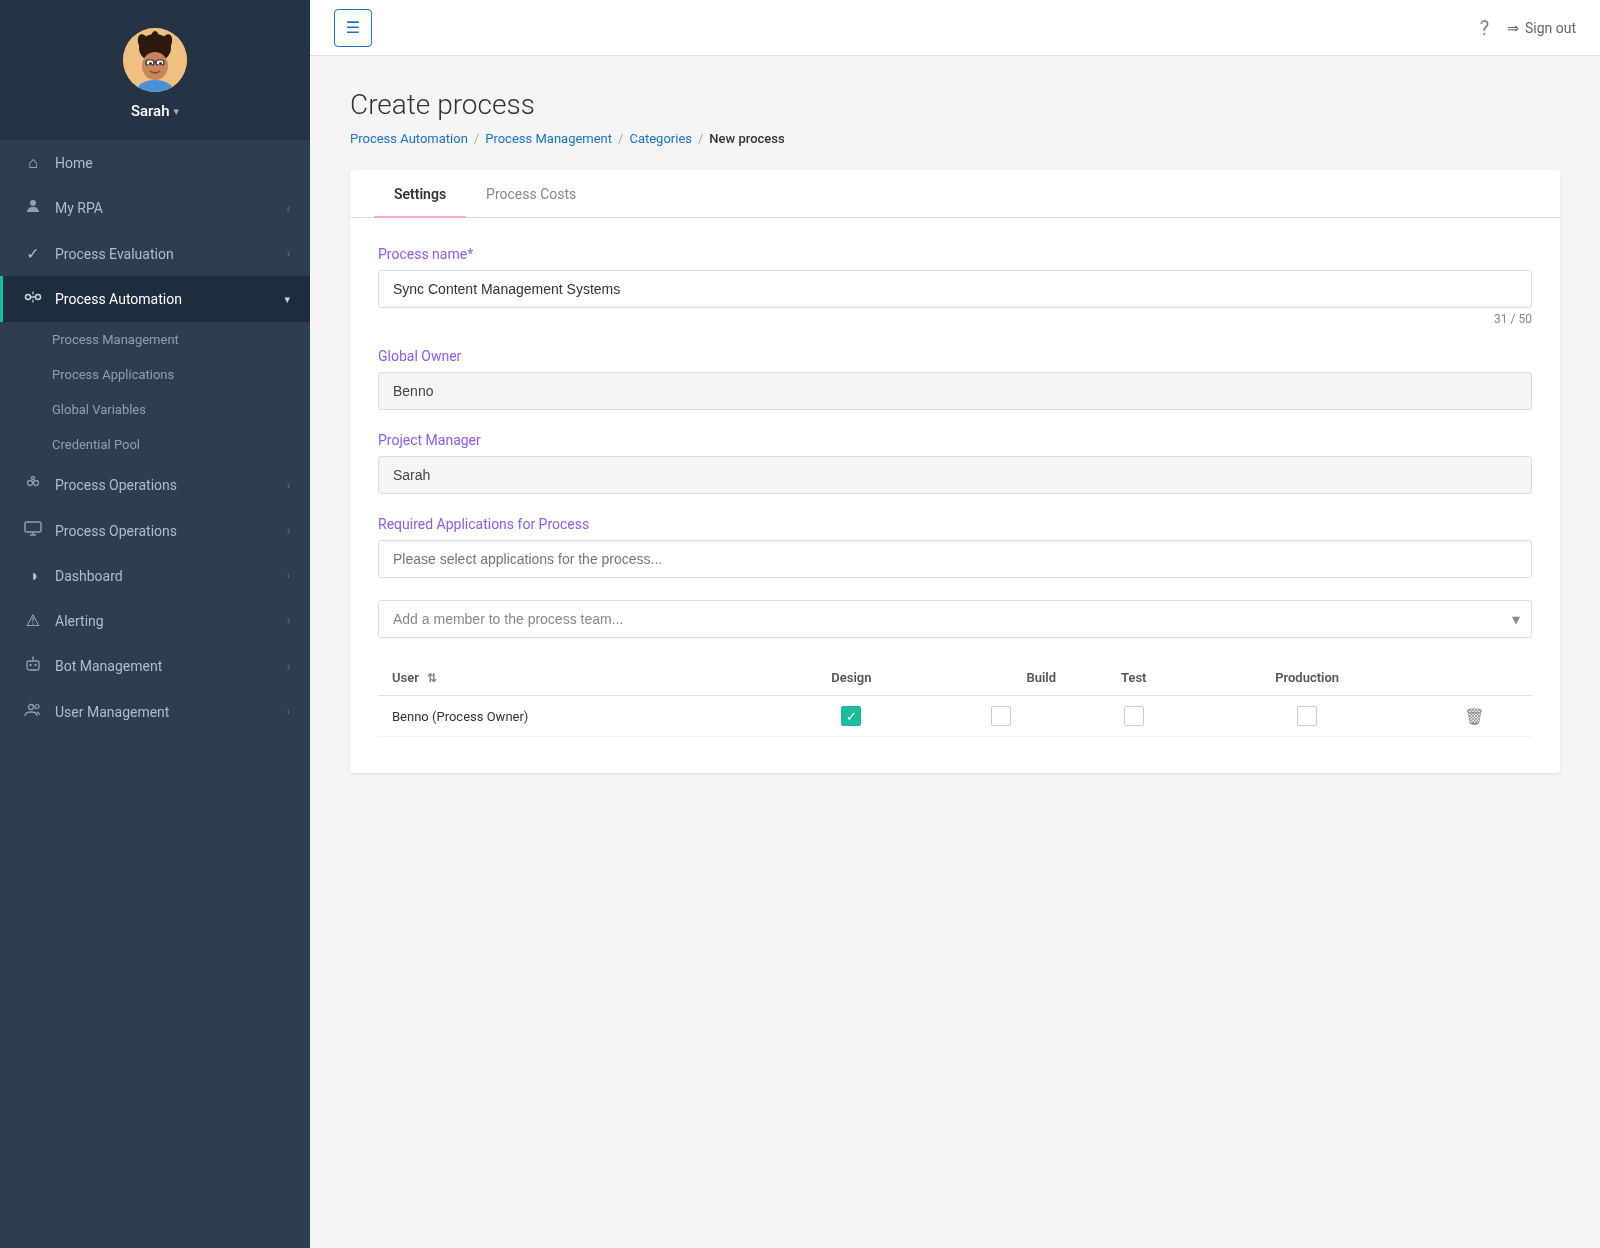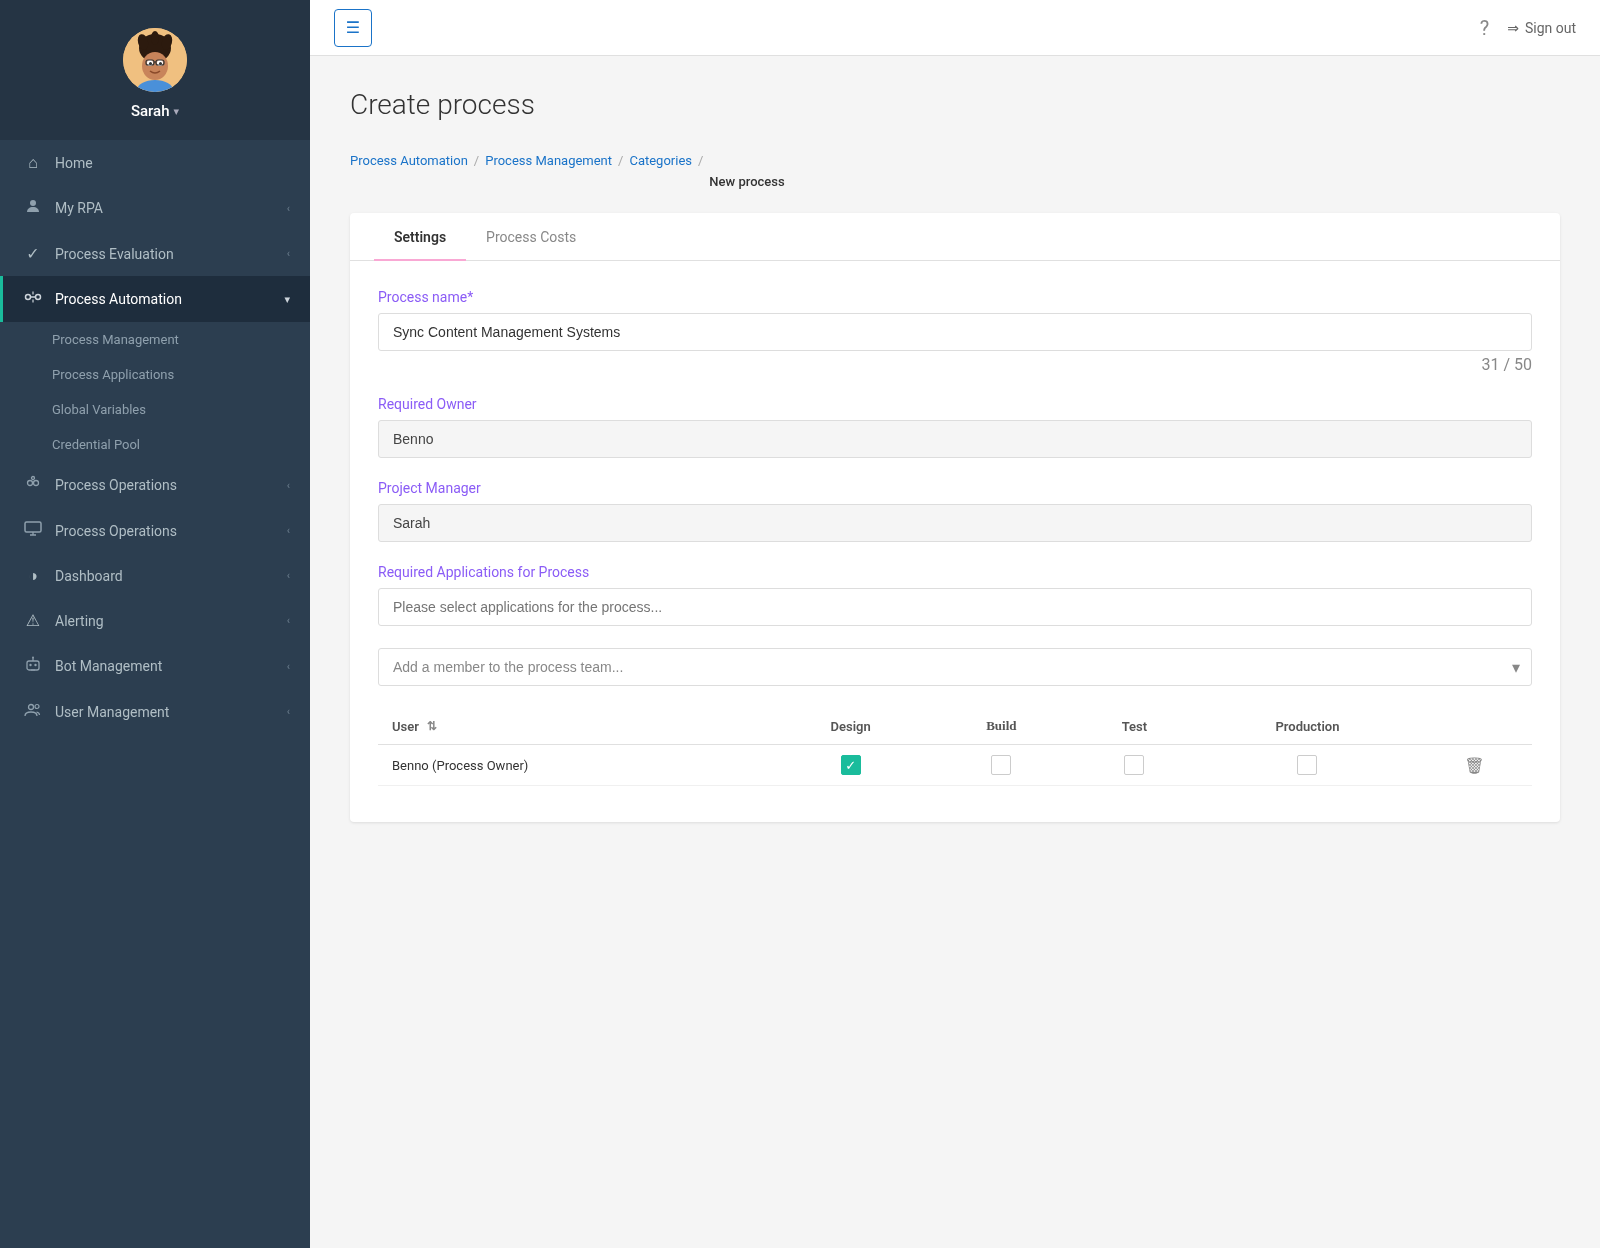--- a/index.html
+++ b/index.html
@@ -152,21 +152,21 @@
       display: flex;
       align-items: center;
       gap: 6px;
       font-size: 13px;
       color: #888;
       margin-bottom: 24px;
     }
 
     .breadcrumb a { color: #1a73c8; cursor: pointer; text-decoration: none; }
     .breadcrumb .sep { color: #aaa; }
-    .breadcrumb .current { color: #333; font-weight: 500; margin-top: 43px; }
+    .breadcrumb .current { color: #333; font-weight: 500; }
 
     
     .form-card {
       background: #fff;
       border-radius: 4px;
       box-shadow: 0 1px 3px rgba(0,0,0,0.1);
       overflow: hidden;
     }
 
     
@@ -216,21 +216,21 @@
     }
 
     .form-input.readonly {
       background: #f5f5f5;
       color: #444;
       cursor: default;
     }
 
     .input-counter {
       text-align: right;
-      font-size: 16px;
+      font-size: 12px;
       color: #888;
       margin-top: 4px;
     }
 
     .form-select {
       width: 100%;
       padding: 10px 14px;
       border: 1px solid #ddd;
       border-radius: 3px;
       font-size: 14px;
@@ -502,21 +502,21 @@
 
       <div class="form-body">
 
         <div class="form-group">
           <label class="form-label">Process name*</label>
           <input class="form-input" type="text" value="Sync Content Management Systems" style="">
           <div class="input-counter">31 / 50</div>
         </div>
 
         <div class="form-group">
-          <label class="form-label">Required Owner</label>
+          <label class="form-label">Global Owner</label>
           <input class="form-input readonly" type="text" readonly="" value="Benno" style="">
         </div>
 
         <div class="form-group">
           <label class="form-label">Project Manager</label>
           <input class="form-input readonly" type="text" readonly="" value="Sarah" style="">
         </div>
 
         <div class="form-group">
           <label class="form-label">Required Applications for Process</label>
@@ -534,21 +534,21 @@
         <table class="team-table">
           <thead>
             <tr>
               <th>
                 <div style="display:flex;align-items:center;gap:8px;">
                   <span>User</span>
                   <span class="sort-icon">⇅</span>
                 </div>
               </th>
               <th style="text-align:center;">Design</th>
-              <th style="text-align:center;font-family:Liberation Serif, serif;">Build</th>
+              <th style="text-align:right;">Build</th>
               <th style="text-align:center;">Test</th>
               <th style="text-align:center;">Production</th>
               <th></th>
             </tr>
           </thead>
           <tbody>
             <tr>
               <td>Benno (Process Owner)</td>
               <td style="text-align:center;">
                 <div class="checkbox-cell">

